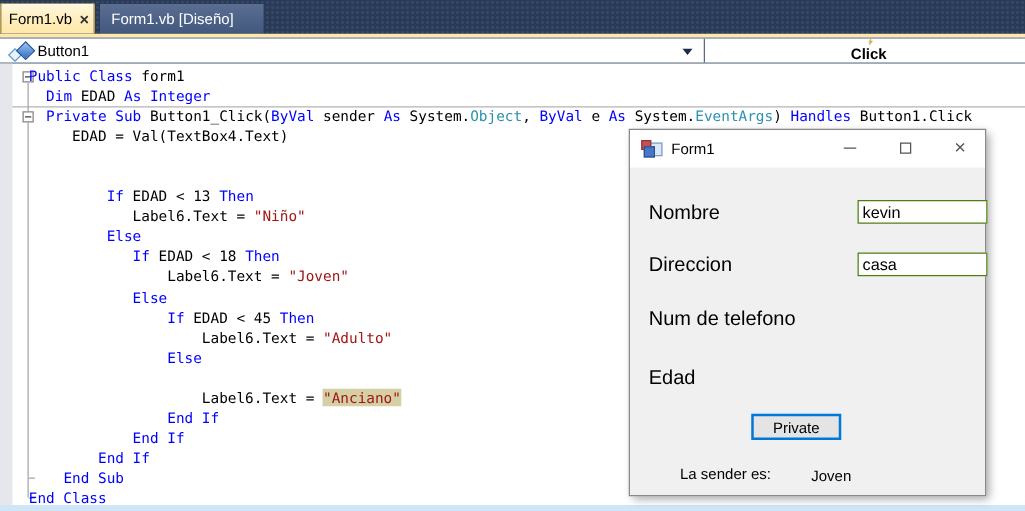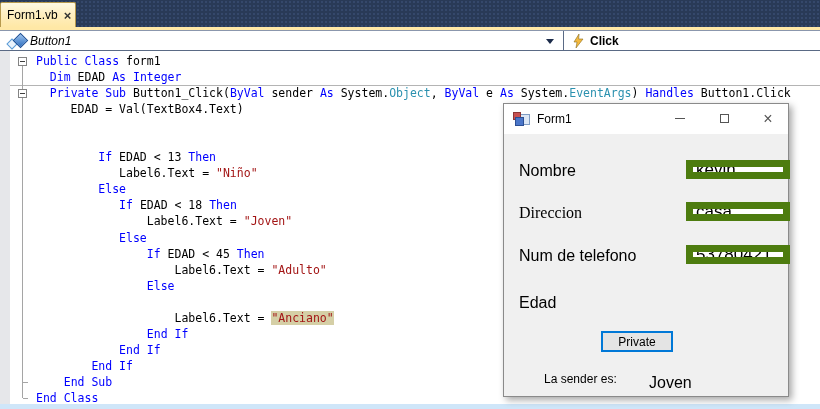--- a/index.html
+++ b/index.html
@@ -35,39 +35,39 @@
     position:absolute;left:0;top:30px;width:820px;height:21px;background:#fff;
     border-top:1px solid #8b97ad;border-bottom:1px solid #5a6a85;box-sizing:border-box;
   }
   .combo-object{position:absolute;left:0;top:0;width:563px;height:19px;display:flex;align-items:center;}
   .diamond-icon{position:absolute;left:7px;top:2px;width:20px;height:16px;}
   .diamond-small{position:absolute;left:1px;top:7px;width:6px;height:6px;
     border:1px solid #5b9bd5;transform:rotate(45deg);background:#eaf3fc;}
   .diamond-big{position:absolute;left:8px;top:2px;width:9px;height:9px;
     transform:rotate(45deg);background:linear-gradient(135deg,#9cc3ef,#2e6fc0);
     border:1px solid #1d4f96;}
-  .combo-object-label{margin-left:30px;font-size:12px;color:#000;font-style:italic;}
+  .combo-object-label{margin-left:30px;font-size:12px;color:#000;}
   .combo-arrow{position:absolute;left:546px;top:8px;width:0;height:0;
     border-left:4px solid transparent;border-right:4px solid transparent;
     border-top:5px solid #1b2b4a;}
   .combo-divider{position:absolute;left:563px;top:0;width:1px;height:19px;background:#5a6a85;}
-  .combo-event{position:absolute;left:564px;top:0;right:0;height:19px;display:flex;align-items:center;}
+  .combo-event{position:absolute;left:564px;top:0;right:0;height:19px;display:flex;align-items:center;flex-direction:column;}
   .bolt-icon{margin-left:9px;width:11px;height:14px;}
   .combo-event-label{margin-left:6px;font-size:12px;font-weight:bold;color:#000;}
   
   .editor{position:absolute;left:0;top:51px;width:820px;height:358px;background:#fff;}
   .gutter{position:absolute;left:0;top:0;width:10px;height:358px;background:#e6e7ea;}
   .proc-separator{position:absolute;left:10px;top:34px;width:810px;height:1px;background:#b4b4b4;}
   .fold-vline{position:absolute;left:22px;top:15px;width:1px;height:332px;background:#a5a5a5;}
   .fold-tick{position:absolute;width:5px;height:1px;background:#a5a5a5;left:23px;}
   .fold-box{position:absolute;left:18px;width:9px;height:9px;background:#fff;
     border:1px solid #848484;box-sizing:border-box;}
   .fold-box::after{content:"";position:absolute;left:1px;top:3px;width:5px;height:1px;background:#3f3f3f;}
   .code-lines{
-    position:absolute;left:36px;top:2px;
+    position:absolute;left:23px;top:2px;
     font-family:"DejaVu Sans Mono",monospace;font-size:11.5px;line-height:16.05px;
     color:#000;white-space:pre;
   }
   .code-line{height:16.05px;}
   .seg-k{color:#0000ff;}
   .seg-t{color:#2b91af;}
   .seg-s{color:#a31515;}
   .seg-hl{color:#a31515;background:#d5cfa6;}
   .seg-p{color:#000;}
   .bottom-strip{position:absolute;left:0;top:404px;width:820px;height:5px;background:#cfe6f9;z-index:2;}
@@ -86,42 +86,45 @@
   .win-btn{position:absolute;top:0;width:44px;height:29px;display:flex;align-items:center;justify-content:center;}
   .btn-min{left:154px;}
   .btn-max{left:198px;}
   .btn-close{left:242px;}
   .min-glyph{width:10px;height:1px;background:#555;}
   .max-glyph{width:9px;height:9px;border:1px solid #555;box-sizing:border-box;background:transparent;}
   .close-glyph{font-size:16px;color:#555;line-height:14px;}
   .frm-label{position:absolute;left:15px;font-size:16px;color:#000;}
   .frm-input{
     position:absolute;left:182px;width:104px;height:19px;box-sizing:border-box;
-    border:7px solid #4d7c0f;background:#fff;font-family:"Liberation Sans",sans-serif;
-    font-size:17px;padding:0 0 0 3px;color:#000;outline:none;
+    border:1px solid #4d7c0f;background:#fff;font-family:"Liberation Sans",sans-serif;
+    font-size:13px;padding:0 0 0 3px;color:#000;outline:none;
   }
   .row1-label{top:58px;} .row1-input{top:56px;}
-  .row2-label{top:100px;font-family:Liberation Serif, serif;}.row2-input{top:98px;}
+  .row2-label{top:100px;}.row2-input{top:98px;}
   .row3-label{top:143px;}.row3-input{top:141px;}
   .row4-label{top:190px;}.row4-input{top:188px;}
   .calc-button{
     position:absolute;left:97px;top:227px;width:72px;height:21px;box-sizing:border-box;
     border:2px solid #0078d7;background:#e4e4e4;font-family:"Liberation Sans",sans-serif;
     font-size:12px;color:#000;padding:0;display:flex;align-items:center;justify-content:center;
   }
   .result-label{position:absolute;left:40px;top:268px;font-size:12px;color:#000;}
-  .result-value{position:absolute;left:145px;top:270px;font-size:16px;color:#000;}
+  .result-value{position:absolute;left:145px;top:270px;font-size:12px;color:#000;}
 </style>
 </head>
 <body>
 
 <div class="tabstrip">
   <div class="tab tab-active">
     <span>Form1.vb</span>
     <span class="tab-close">×</span>
+  </div>
+  <div class="tab tab-inactive">
+    <span>Form1.vb [Diseño]</span>
   </div>
 </div>
 <div class="goldline"></div>
 
 <div class="navbar">
   <div class="combo-object">
     <span class="diamond-icon">
       <span class="diamond-small"></span>
         <span class="diamond-big"></span>
     </span>
@@ -168,21 +171,20 @@
       </div>
   </div>
 
   <span class="frm-label row1-label">Nombre</span>
   <input class="frm-input row1-input" value="kevin" style="">
 
   <span class="frm-label row2-label">Direccion</span>
   <input class="frm-input row2-input" value="casa" style="">
 
   <span class="frm-label row3-label">Num de telefono</span>
-  <input class="frm-input row3-input" value="53780421" style="">
 
   <span class="frm-label row4-label">Edad</span>
 
   <button class="calc-button">Private</button>
 
   <span class="result-label">La sender es:</span>
   <span class="result-value">Joven</span>
 </div>
 
 </body></html>

